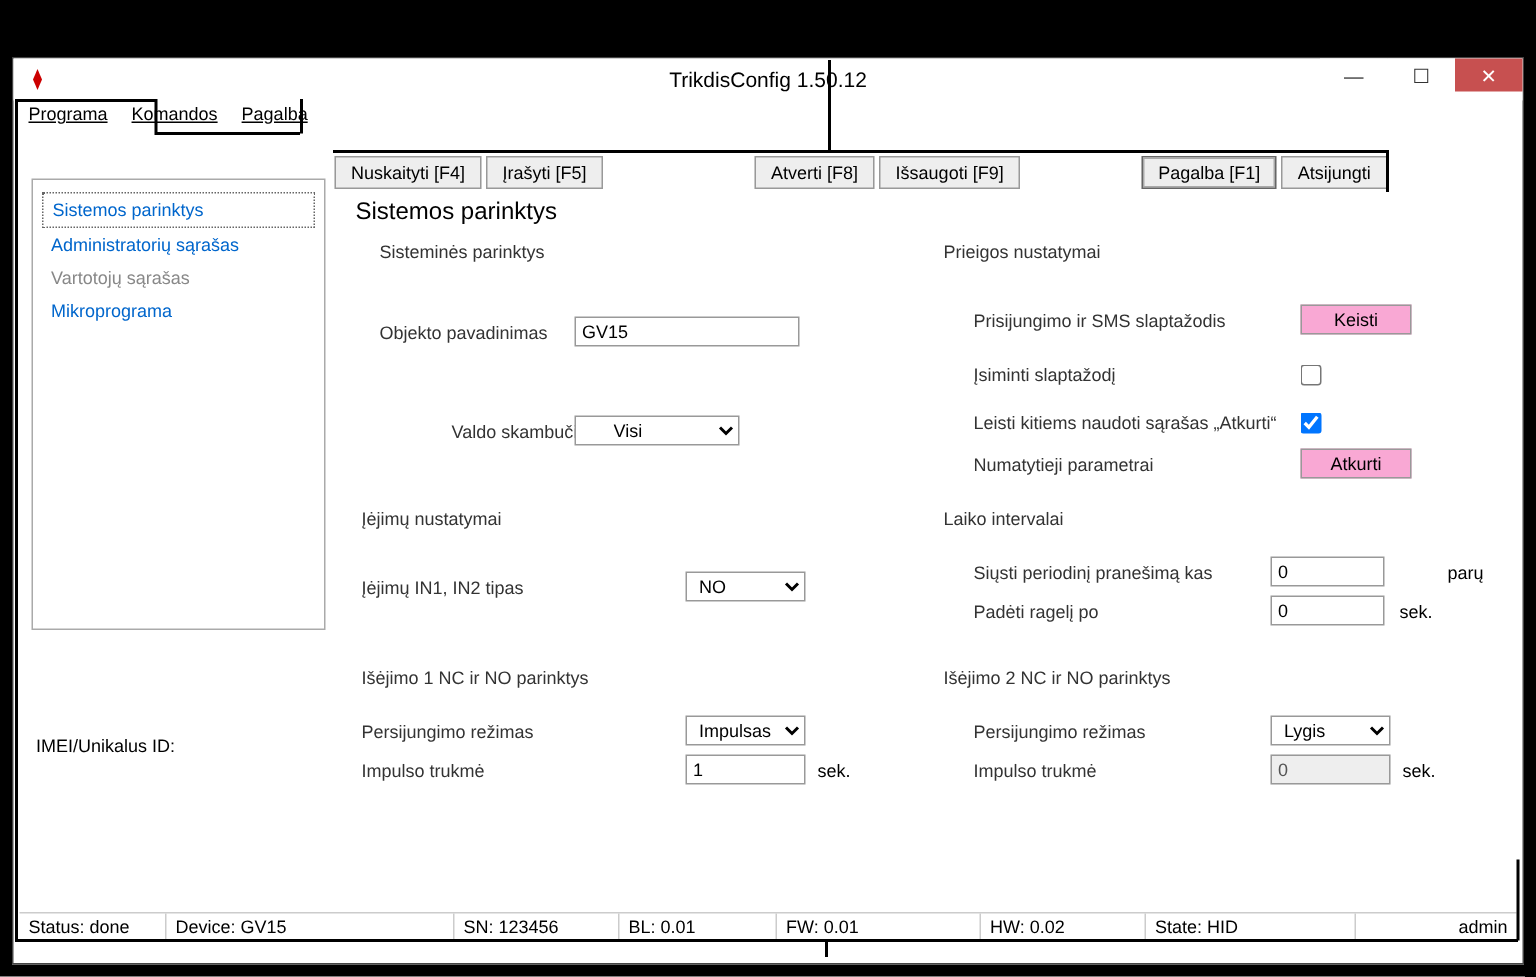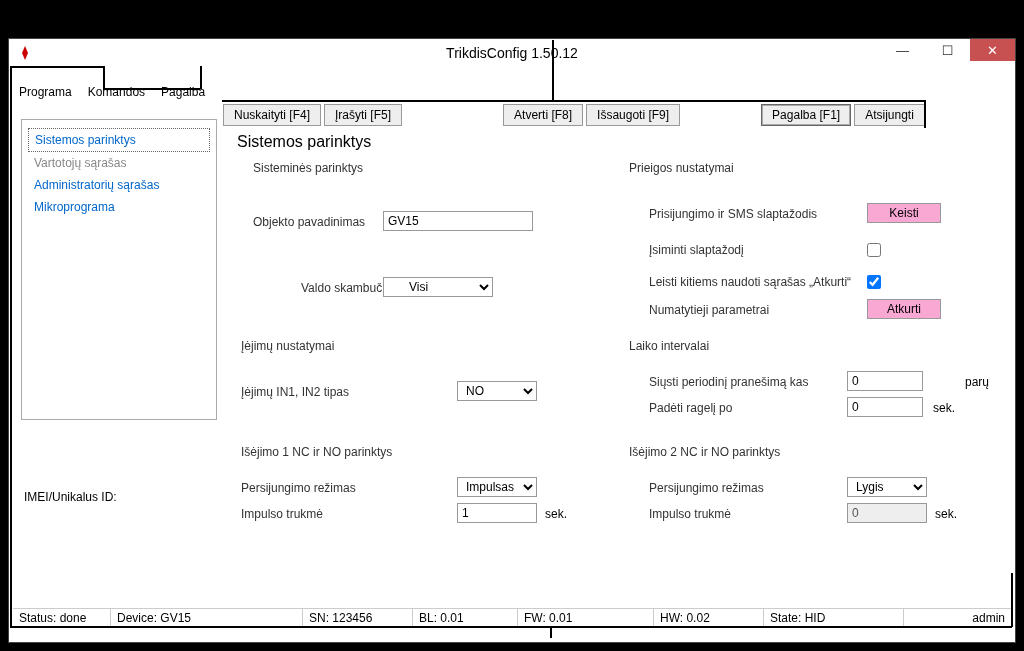--- a/index.html
+++ b/index.html
@@ -6,21 +6,21 @@
   body { background: #000; width: 1024px; height: 651px; overflow: hidden; font-size: 12px; }
   .window { position: absolute; left: 8px; top: 38px; width: 1008px; height: 605px; background: #fff; border: 1px solid #444; }
   .titlebar { position: absolute; left: 8px; top: 38px; width: 1008px; height: 28px; background: #fff; display: flex; align-items: center; }
   .titlebar-icon { width: 20px; height: 20px; margin-left: 6px; display:flex; align-items:center; justify-content:center;}
   .titlebar-title { position: absolute; left: 0; right: 0; text-align: center; font-size: 14px; pointer-events:none;}
   .titlebar-controls { position: absolute; right: 0; top: 0; display: flex; }
   .titlebar-controls div { width: 45px; height: 22px; display: flex; align-items: center; justify-content: center; font-size: 13px; border-left:0; }
   .titlebar-controls .close { background: #c75050; color: #fff; }
   .titlebar-controls .min, .titlebar-controls .max { background:#fff; color:#333;}
   .menubar { position: absolute; left: 8px; top: 66px; height: 20px; display: flex; gap: 12px; padding: 0 6px; background:#fff; font-size:12px; }
-  .menubar div { padding: 18px 2px; }
+  .menubar div { padding: 2px 2px; text-decoration: underline; }
   .black-frame-top { position:absolute; left:10px; top:66px; width:94px; height:0; border-top:2px solid #000;}
   .black-frame-mid-left { position:absolute; left:103px; top:66px; width:0; height:22px; border-left:2px solid #000;}
   .black-frame-mid-top2 { position:absolute; left:103px; top:88px; width:97px; height:0; border-top:2px solid #000;}
   .black-frame-left { position:absolute; left:10px; top:66px; width:0; height:561px; border-left:2px solid #000;}
   .black-frame-bottom { position:absolute; left:10px; top:626px; width:1002px; height:0; border-top:2px solid #000;}
   .black-frame-right { position:absolute; left:1011px; top:573px; width:0; height:54px; border-left:2px solid #000;}
   .black-frame-toolbar-top { position:absolute; left:222px; top:100px; width:702px; height:0; border-top:2px solid #000;}
   .black-frame-toolbar-right { position:absolute; left:924px; top:100px; width:0; height:28px; border-left:2px solid #000;}
   .black-frame-title-v { position:absolute; left:552px; top:40px; width:0; height:60px; border-left:2px solid #000;}
   .black-frame-top-v { position:absolute; left:200px; top:66px; width:0; height:23px; border-left:2px solid #000;}
@@ -84,22 +84,22 @@
     <div class="gap1"></div>
     <button>Atverti [F8]</button>
     <button>Išsaugoti [F9]</button>
     <div class="gap2"></div>
     <button class="help">Pagalba [F1]</button>
     <button>Atsijungti</button>
   </div>
 
   <div class="sidebar" style="left:12px; top:80px;">
     <div class="item active">Sistemos parinktys</div>
+    <div class="item">Administratorių sąrašas</div>
     <div class="item dim">Vartotojų sąrašas</div>
-    <div class="item">Administratorių sąrašas</div>
     <div class="item">Mikroprograma</div>
   </div>
 
   <div class="imei-label" style="left:15px; top:451px;">IMEI/Unikalus ID:</div>
 
   <div class="main" style="left:228px; top:94px;">
     <h1 class="page">Sistemos parinktys</h1>
   </div>
 
   <div class="group-label" style="left:244px; top:122px;">Sisteminės parinktys</div>

